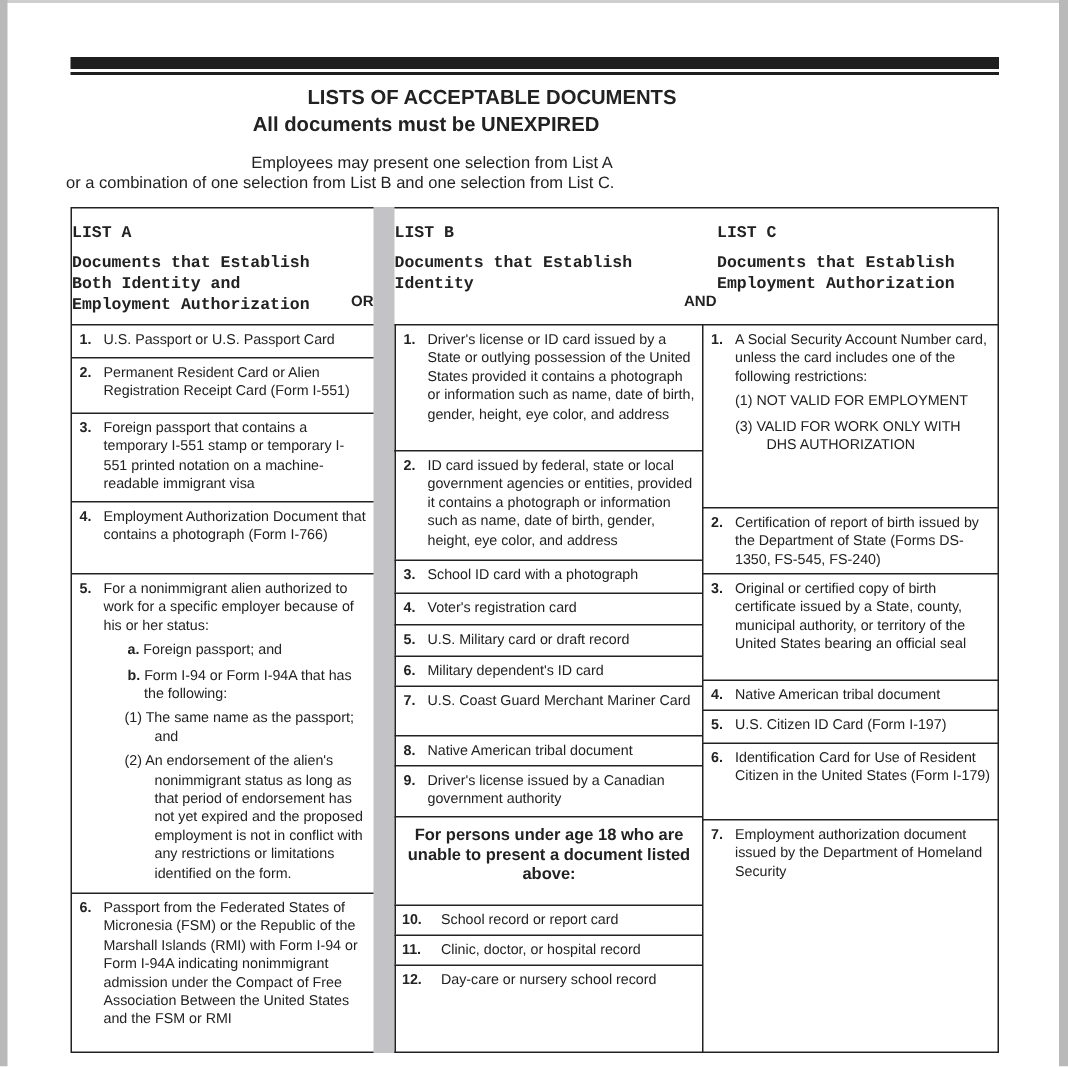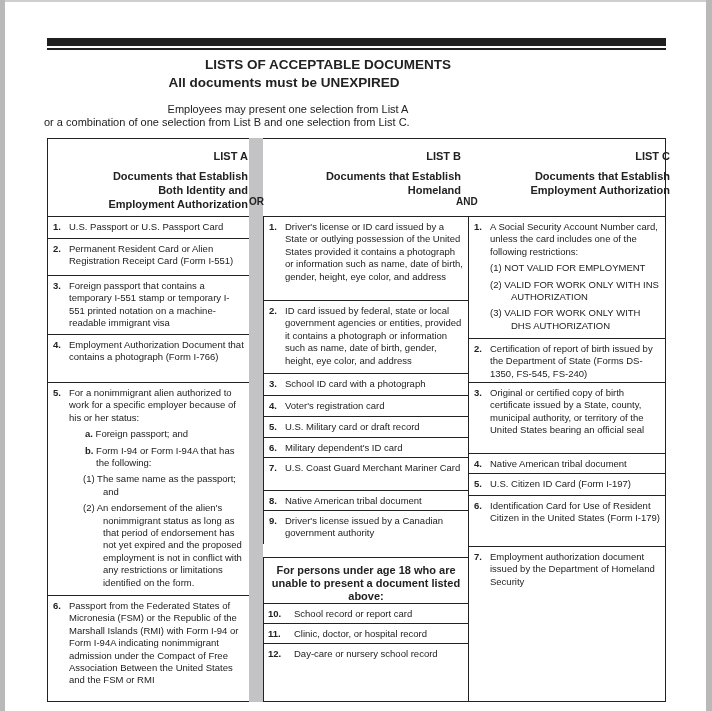--- a/index.html
+++ b/index.html
@@ -11,21 +11,21 @@
   .bar-thick { position:absolute; left:47px; top:38px; width:619px; height:8px; background:#1f1f1f; }
   .bar-thin { position:absolute; left:47px; top:48px; width:619px; height:2px; background:#1f1f1f; }
   .title1 { position:absolute; left:0; width:656px; top:57px; text-align:center; font-weight:bold; font-size:13.5px; }
   .title2 { position:absolute; left:0; width:568px; top:75px; text-align:center; font-weight:bold; font-size:13.5px; }
   .intro1 { position:absolute; left:0; width:576px; top:103px; text-align:center; font-size:11px; }
   .intro2 { position:absolute; left:0; width:712px; top:116px; font-size:11px;padding-left:44px; }
 
   .table { position:absolute; left:47px; top:138px; width:619px; height:564px; border:1px solid #222; box-sizing:border-box; }
   .divider { position:absolute; left:249px; top:138px; width:14px; height:564px; background:#c3c3c5; }
 
-  .hdr { position:absolute; text-align:right; font-weight:bold; font-size:11px; line-height:14px; }
+  .hdr { position:absolute; text-align:left; font-weight:bold; font-size:11px; line-height:14px;font-family:Liberation Mono, monospace; }
   .hdr .lbl { display:block; font-size:11px; margin-bottom:6px; }
   .conj { position:absolute; font-weight:bold; font-size:10px; }
 
   .cell { position:absolute; box-sizing:border-box; border-top:1px solid #222; font-size:9.5px; line-height:12.4px; padding:4px 4px 3px 4px; }
   .cell .num { position:absolute; left:5px; font-weight:bold; }
   .cell .txt { display:block; margin-left:17px; }
   .sub { display:block; margin-top:4px; margin-left:33px; padding-left:11px; text-indent:-11px; }
   .sub b { font-weight:bold; }
   .subsub { display:block; margin-top:4px; margin-left:31px; padding-left:20px; text-indent:-20px; }
   .restr { display:block; margin-top:4px; margin-left:17px; padding-left:21px; text-indent:-21px; }
@@ -54,26 +54,26 @@
 
 <div class="table"></div>
 <div class="divider"></div>
 
 <div class="hdr" style="left:48px; width:200px; top:149px;">
   <span class="lbl">LIST A</span>
   <span style="display:block">Documents that Establish</span>
   <span style="display:block">Both Identity and</span>
   <span style="display:block">Employment Authorization</span>
 </div>
-<div class="conj" style="left:249px; top:196px;">OR</div>
+<div class="conj" style="left:234px; top:196px;">OR</div>
 
 <div class="hdr" style="left:263px; width:198px; top:149px;">
   <span class="lbl">LIST B</span>
   <span style="display:block">Documents that Establish</span>
-  <span style="display:block">Homeland</span>
+  <span style="display:block">Identity</span>
 </div>
 <div class="conj" style="left:456px; top:196px;">AND</div>
 
 <div class="hdr" style="left:478px; width:192px; top:149px;">
   <span class="lbl">LIST C</span>
   <span style="display:block">Documents that Establish</span>
   <span style="display:block">Employment Authorization</span>
 </div>
 
 <div class="cell colA" style="top:216px; height:22px;">
@@ -134,39 +134,38 @@
   <span class="txt">U.S. Coast Guard Merchant Mariner Card</span>
 </div>
 <div class="cell colB" style="top:490px; height:20px;">
   <span class="num">8.</span>
   <span class="txt">Native American tribal document</span>
 </div>
 <div class="cell colB" style="top:510px; height:34px;">
   <span class="num">9.</span>
   <span class="txt">Driver's license issued by a Canadian government authority</span>
 </div>
-<div class="under18" style="top:557px; height:59px;">For persons under age 18 who are unable to present a document listed above:</div>
+<div class="under18" style="top:544px; height:59px;">For persons under age 18 who are unable to present a document listed above:</div>
 <div class="cell colB bignum" style="top:603px; height:20px;">
   <span class="num">10.</span>
   <span class="txt">School record or report card</span>
 </div>
 <div class="cell colB bignum" style="top:623px; height:20px;">
   <span class="num">11.</span>
   <span class="txt">Clinic, doctor, or hospital record</span>
 </div>
 <div class="cell colB bignum" style="top:643px; height:59px;">
   <span class="num">12.</span>
   <span class="txt">Day-care or nursery school record</span>
 </div>
 
 <div class="cell colC" style="top:216px; height:122px;">
   <span class="num">1.</span>
   <span class="txt">A Social Security Account Number card, unless the card includes one of the following restrictions:</span>
   <span class="restr"><span>(1)</span> <span>NOT VALID FOR EMPLOYMENT</span></span>
-  <span class="restr"><span>(2)</span> <span>VALID FOR WORK ONLY WITH INS AUTHORIZATION</span></span>
   <span class="restr"><span>(3)</span> <span>VALID FOR WORK ONLY WITH DHS AUTHORIZATION</span></span>
 </div>
 <div class="cell colC" style="top:338px; height:44px;">
   <span class="num">2.</span>
   <span class="txt">Certification of report of birth issued by the Department of State (Forms DS-1350, FS-545, FS-240)</span>
 </div>
 <div class="cell colC" style="top:382px; height:71px;">
   <span class="num">3.</span>
   <span class="txt">Original or certified copy of birth certificate issued by a State, county, municipal authority, or territory of the United States bearing an official seal</span>
 </div>

